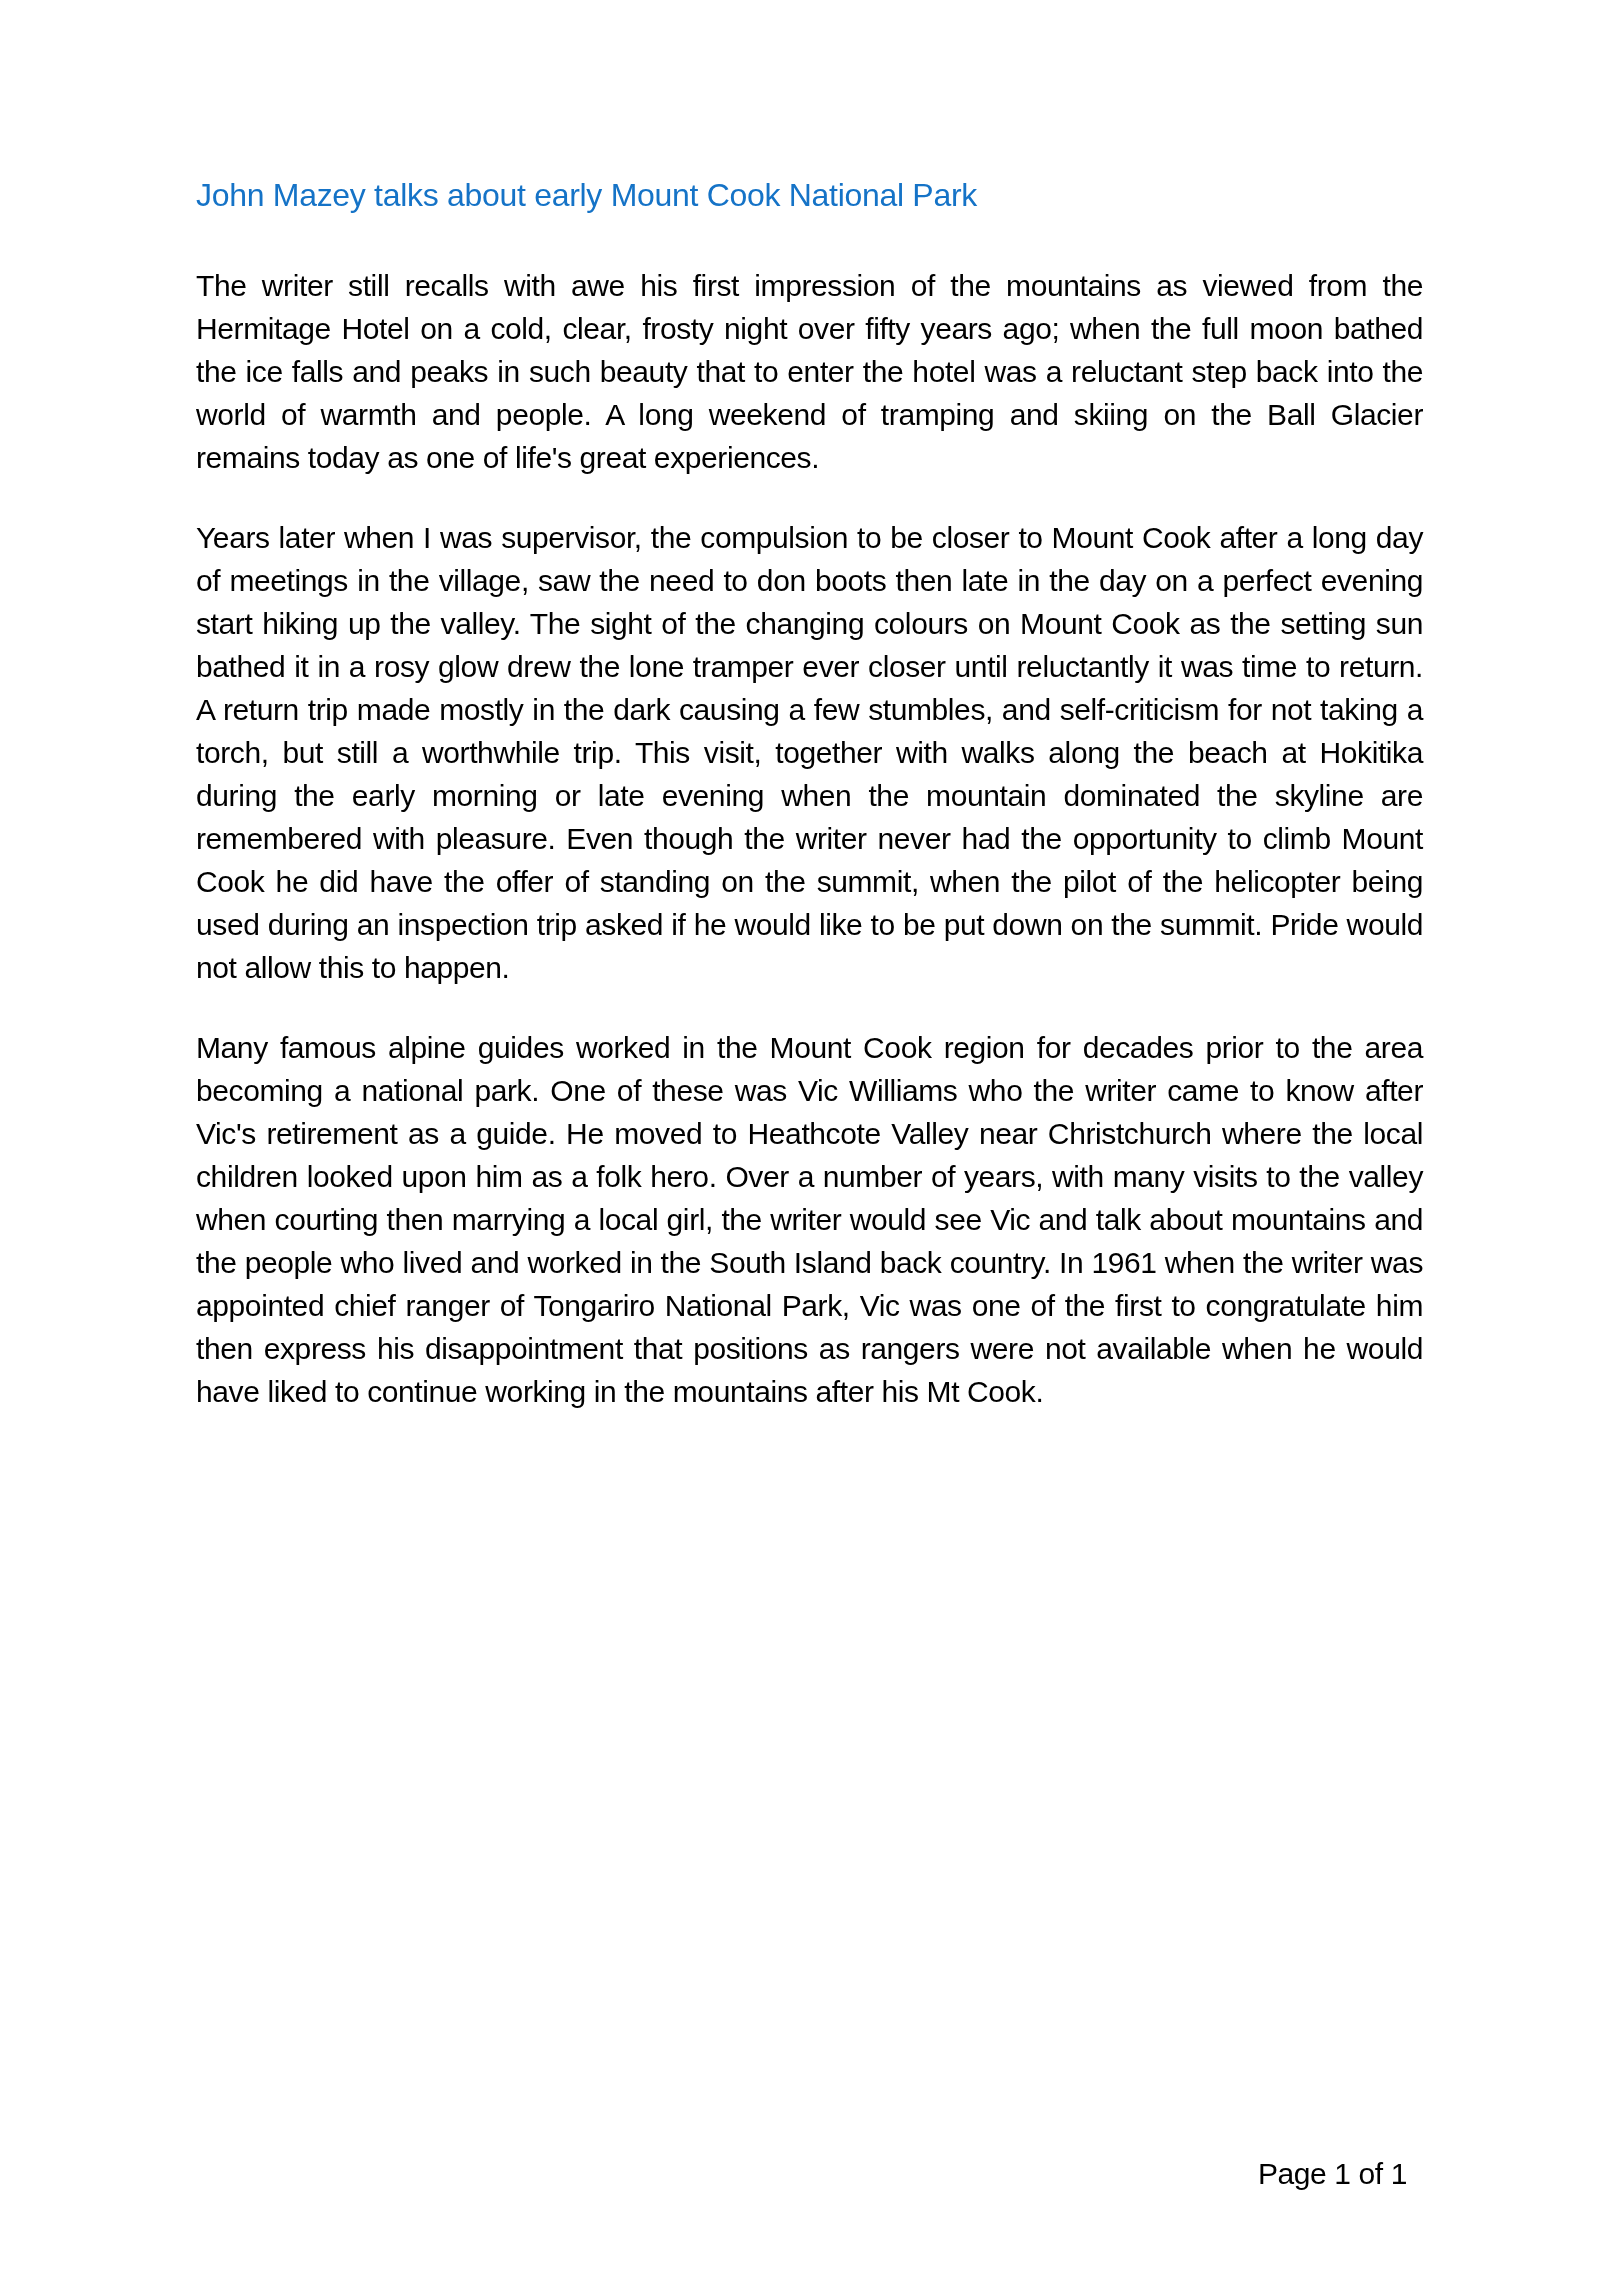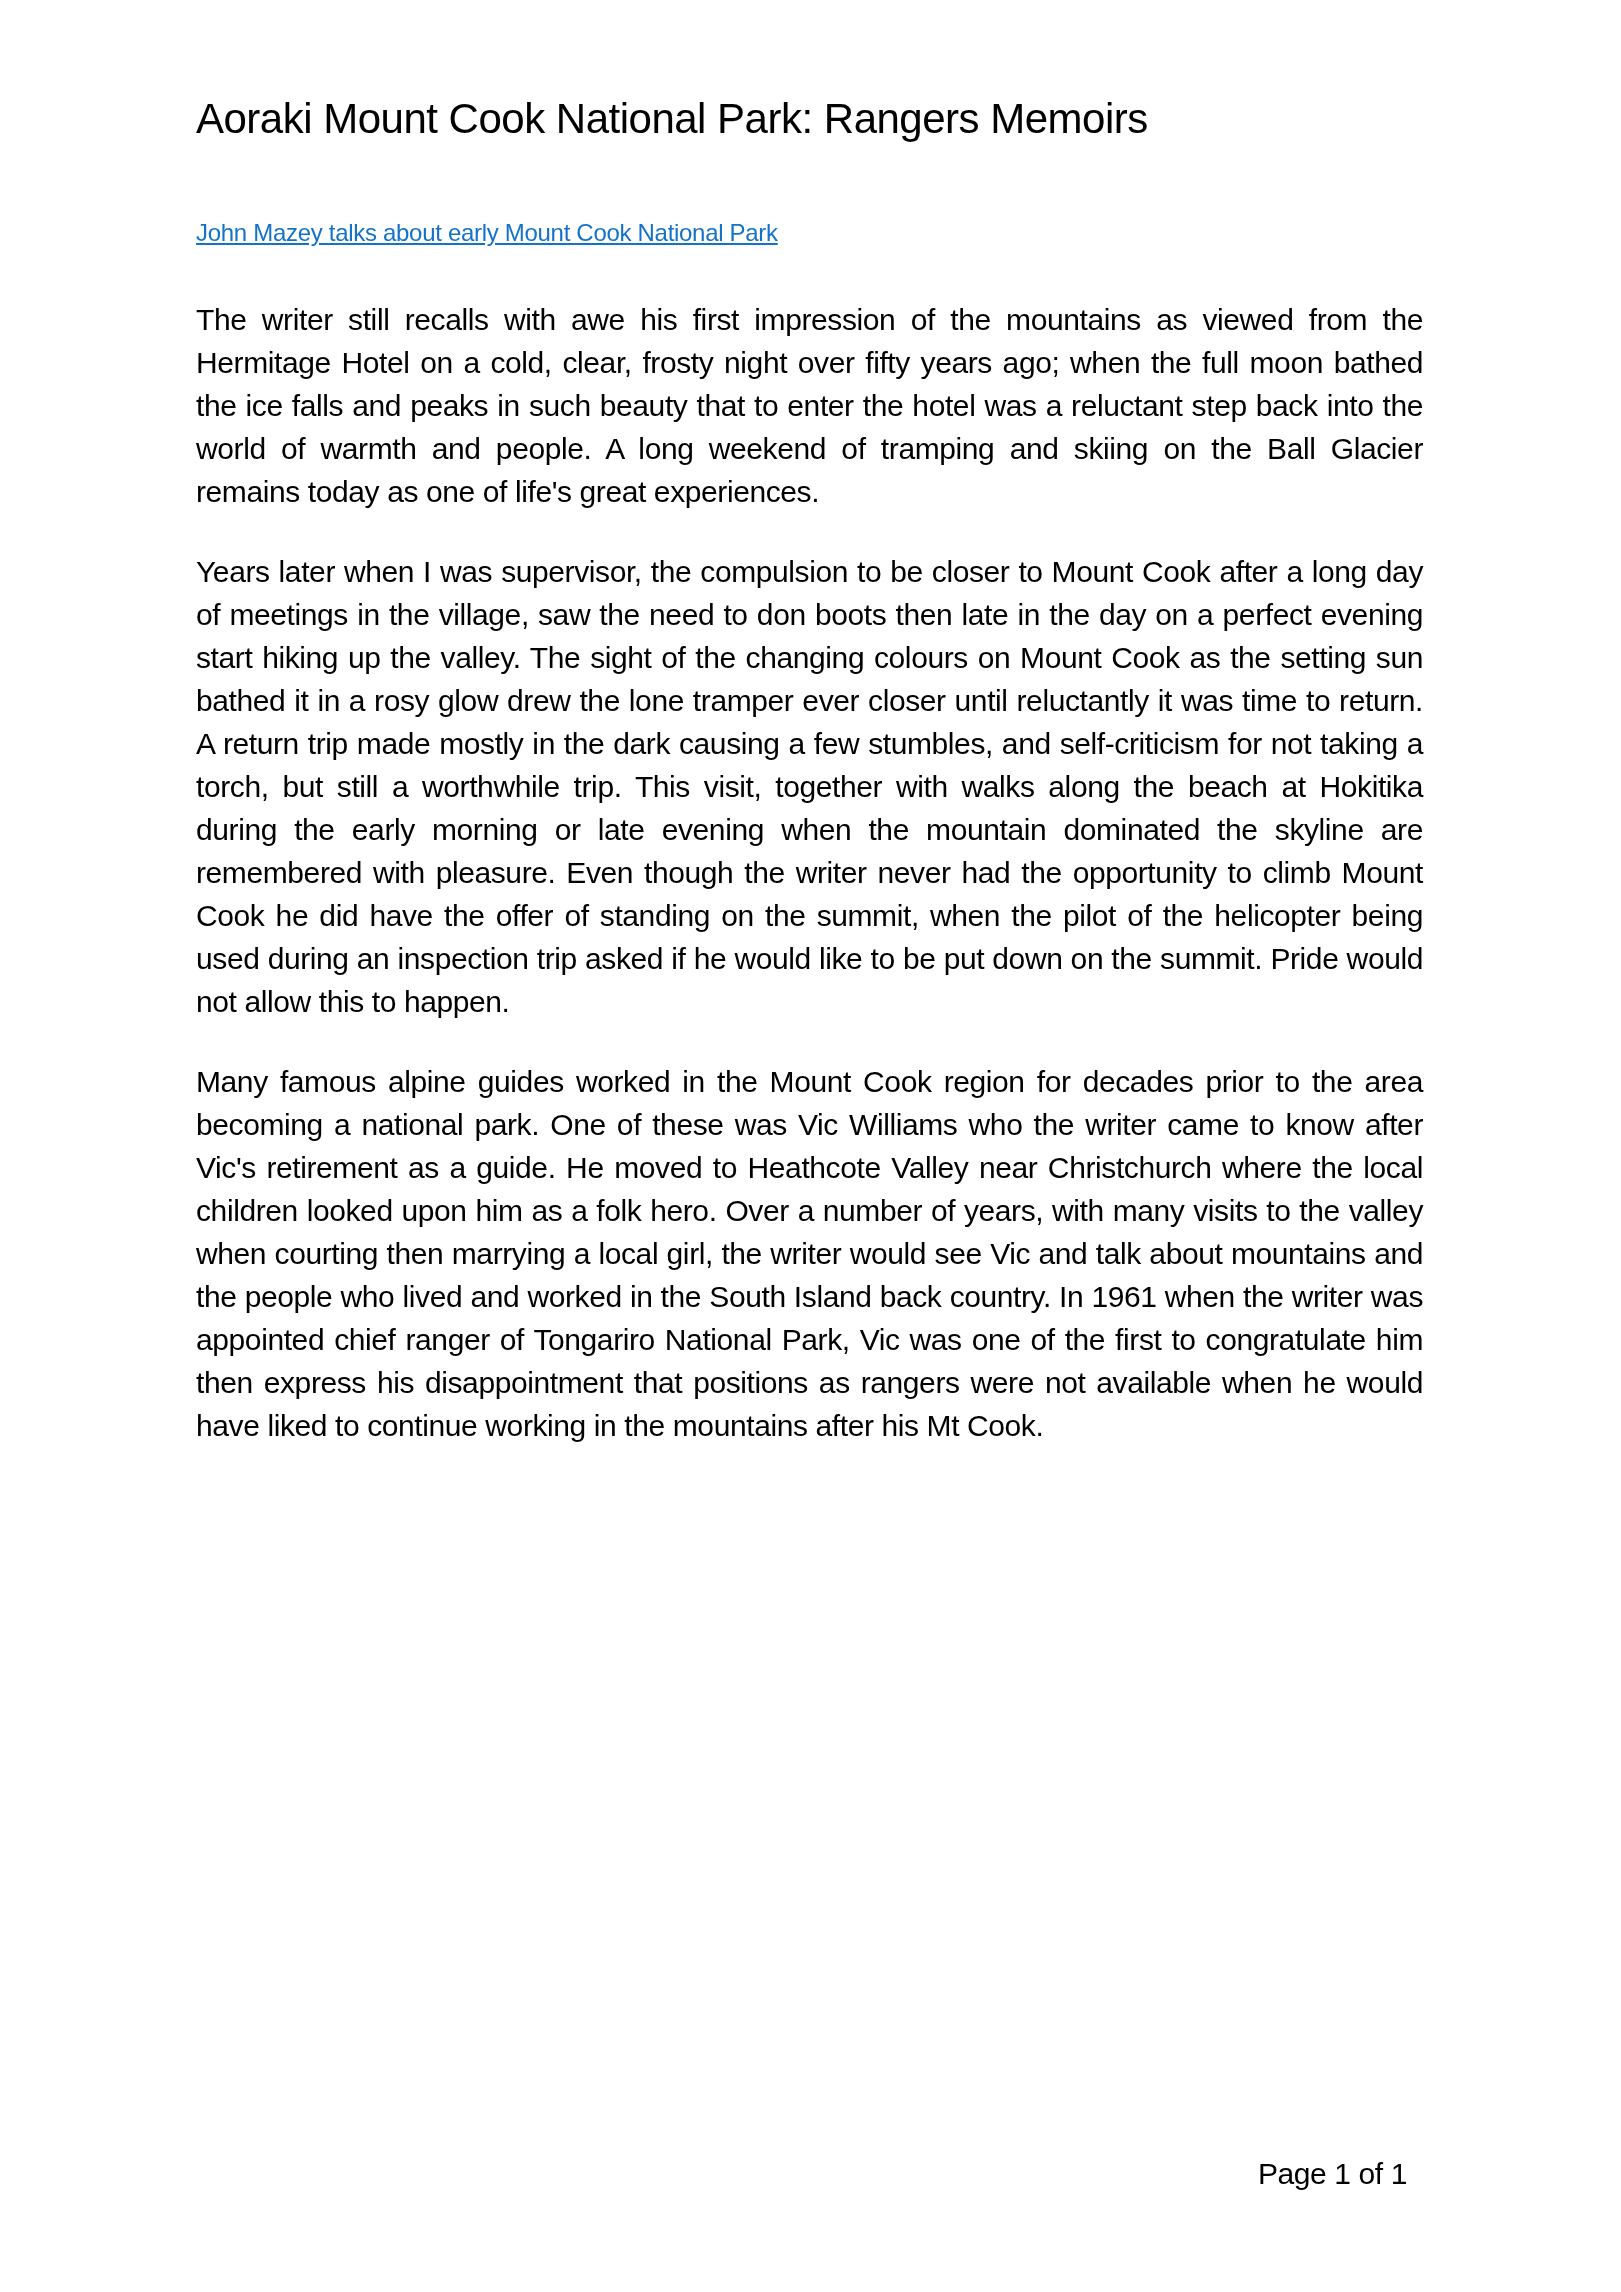--- a/index.html
+++ b/index.html
@@ -20,27 +20,26 @@
   }
   .doc-title {
     font-size: 42px;
     font-weight: 400;
     line-height: 1;
     margin: 0;
     letter-spacing: -0.5px;
     white-space: nowrap;
   }
   .section-heading {
-    font-size: 24px;
+    font-size: 32px;
     font-weight: 400;
     line-height: 1;
     margin: 81px 0 0 0;
     letter-spacing: -0.3px;
     white-space: nowrap;
-    text-decoration: underline;
   }
   .body-text p {
     font-size: 30px;
     line-height: 43px;
     letter-spacing: -0.4px;
     text-align: justify;
     text-align-last: left;
     hyphens: none;
     margin: 37px 0 0 0;
   }
@@ -54,21 +53,20 @@
     font-size: 30px;
     line-height: 35px;
     letter-spacing: -0.4px;
   }
 </style>
 </head>
 <body>
 
 <div class="page">
 
-  <h1 class="doc-title">Aoraki Mount Cook National Park: Rangers Memoirs</h1>
 
   <h2 class="section-heading" style="color: rgb(21, 115, 199);">John Mazey talks about early Mount Cook National Park</h2>
 
   <div class="body-text">
     <p>The writer still recalls with awe his first impression of the mountains as viewed from the Hermitage Hotel on a cold, clear, frosty night over fifty years ago; when the full moon bathed the ice falls and peaks in such beauty that to enter the hotel was a reluctant step back into the world of warmth and people. A long weekend of tramping and skiing on the Ball Glacier remains today as one of life's great experiences.</p>
     <p>Years later when I was supervisor, the compulsion to be closer to Mount Cook after a long day of meetings in the village, saw the need to don boots then late in the day on a perfect evening start hiking up the valley. The sight of the changing colours on Mount Cook as the setting sun bathed it in a rosy glow drew the lone tramper ever closer until reluctantly it was time to return. A return trip made mostly in the dark causing a few stumbles, and self-criticism for not taking a torch, but still a worthwhile trip. This visit, together with walks along the beach at Hokitika during the early morning or late evening when the mountain dominated the skyline are remembered with pleasure. Even though the writer never had the opportunity to climb Mount Cook he did have the offer of standing on the summit, when the pilot of the helicopter being used during an inspection trip asked if he would like to be put down on the summit. Pride would not allow this to happen.</p>
     <p>Many famous alpine guides worked in the Mount Cook region for decades prior to the area becoming a national park. One of these was Vic Williams who the writer came to know after Vic's retirement as a guide. He moved to Heathcote Valley near Christchurch where the local children looked upon him as a folk hero. Over a number of years, with many visits to the valley when courting then marrying a local girl, the writer would see Vic and talk about mountains and the people who lived and worked in the South Island back country. In 1961 when the writer was appointed chief ranger of Tongariro National Park, Vic was one of the first to congratulate him then express his disappointment that positions as rangers were not available when he would have liked to continue working in the mountains after his Mt Cook.</p>
   </div>
 
   <div class="page-footer">Page 1 of 1</div>

